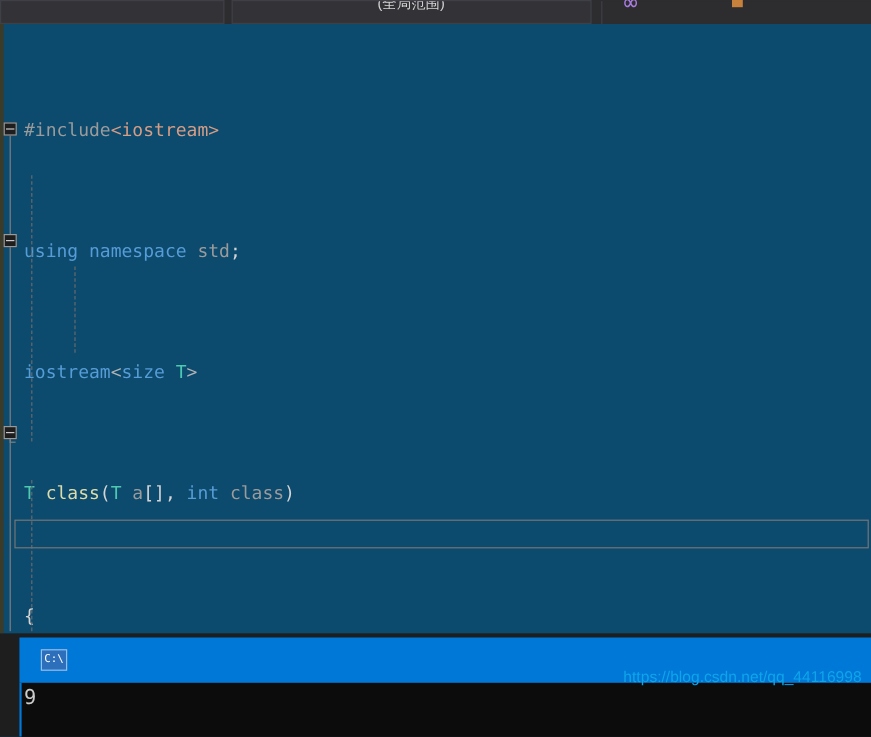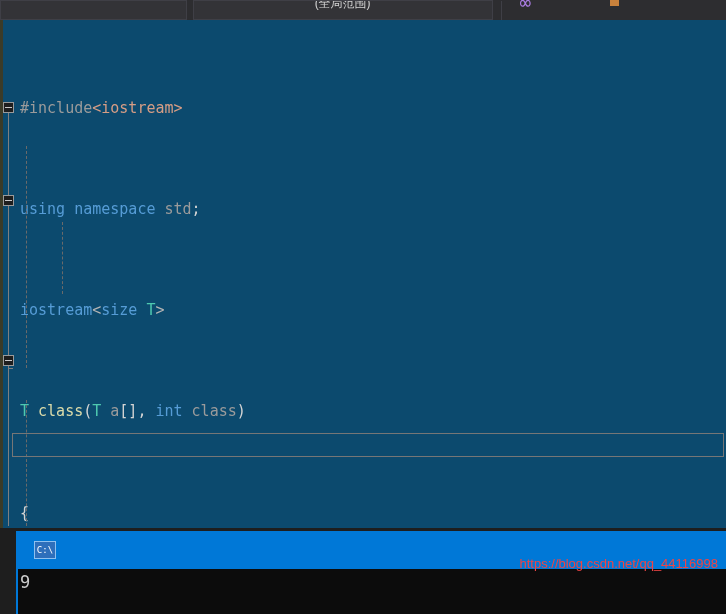--- a/index.html
+++ b/index.html
@@ -115,21 +115,21 @@
     padding:2px 0 0 4px;
     color:#cccccc;
     font-family:"DejaVu Sans Mono",monospace;
     font-size:17px;line-height:22px;
   }
   .console-left-edge{position:absolute;left:0;top:38px;width:2px;height:45px;background:#0078d7;}
 
   
   .watermark{
     position:absolute;right:8px;bottom:5px;
-    color:#ef4444;
+    color:#0ea5e9;
     font-family:"Liberation Sans",sans-serif;
     font-size:13px;
   }
   .botgap{position:absolute;left:0;top:528px;width:726px;height:3px;background:#1e1e1e;}
 </style>
 </head>
 <body>
 
 <div class="screen">
 

